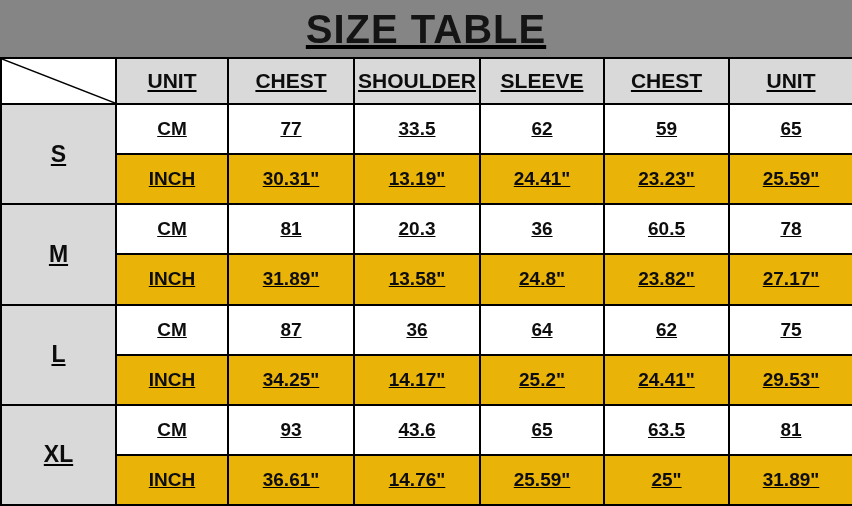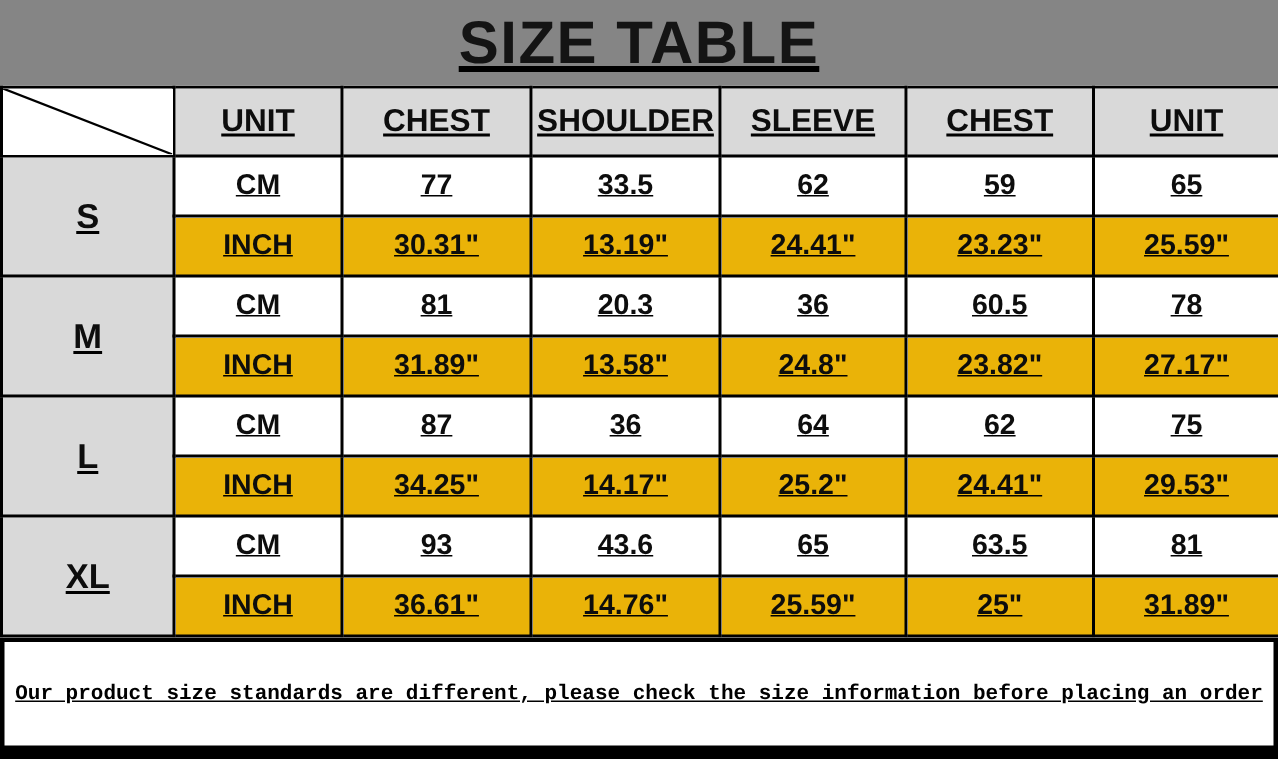--- a/index.html
+++ b/index.html
@@ -155,17 +155,14 @@
           <td>36.61"</td>
           <td>14.76"</td>
           <td>25.59"</td>
           <td>25"</td>
           <td>31.89"</td>
         </tr>
       </tbody>
     </table>
   </div>
 
-  <div class="note-box">
-    <div class="note-text">Our product size standards are different, please check the size information before placing an order</div>
-  </div>
 
 </div>
 
 </body></html>

